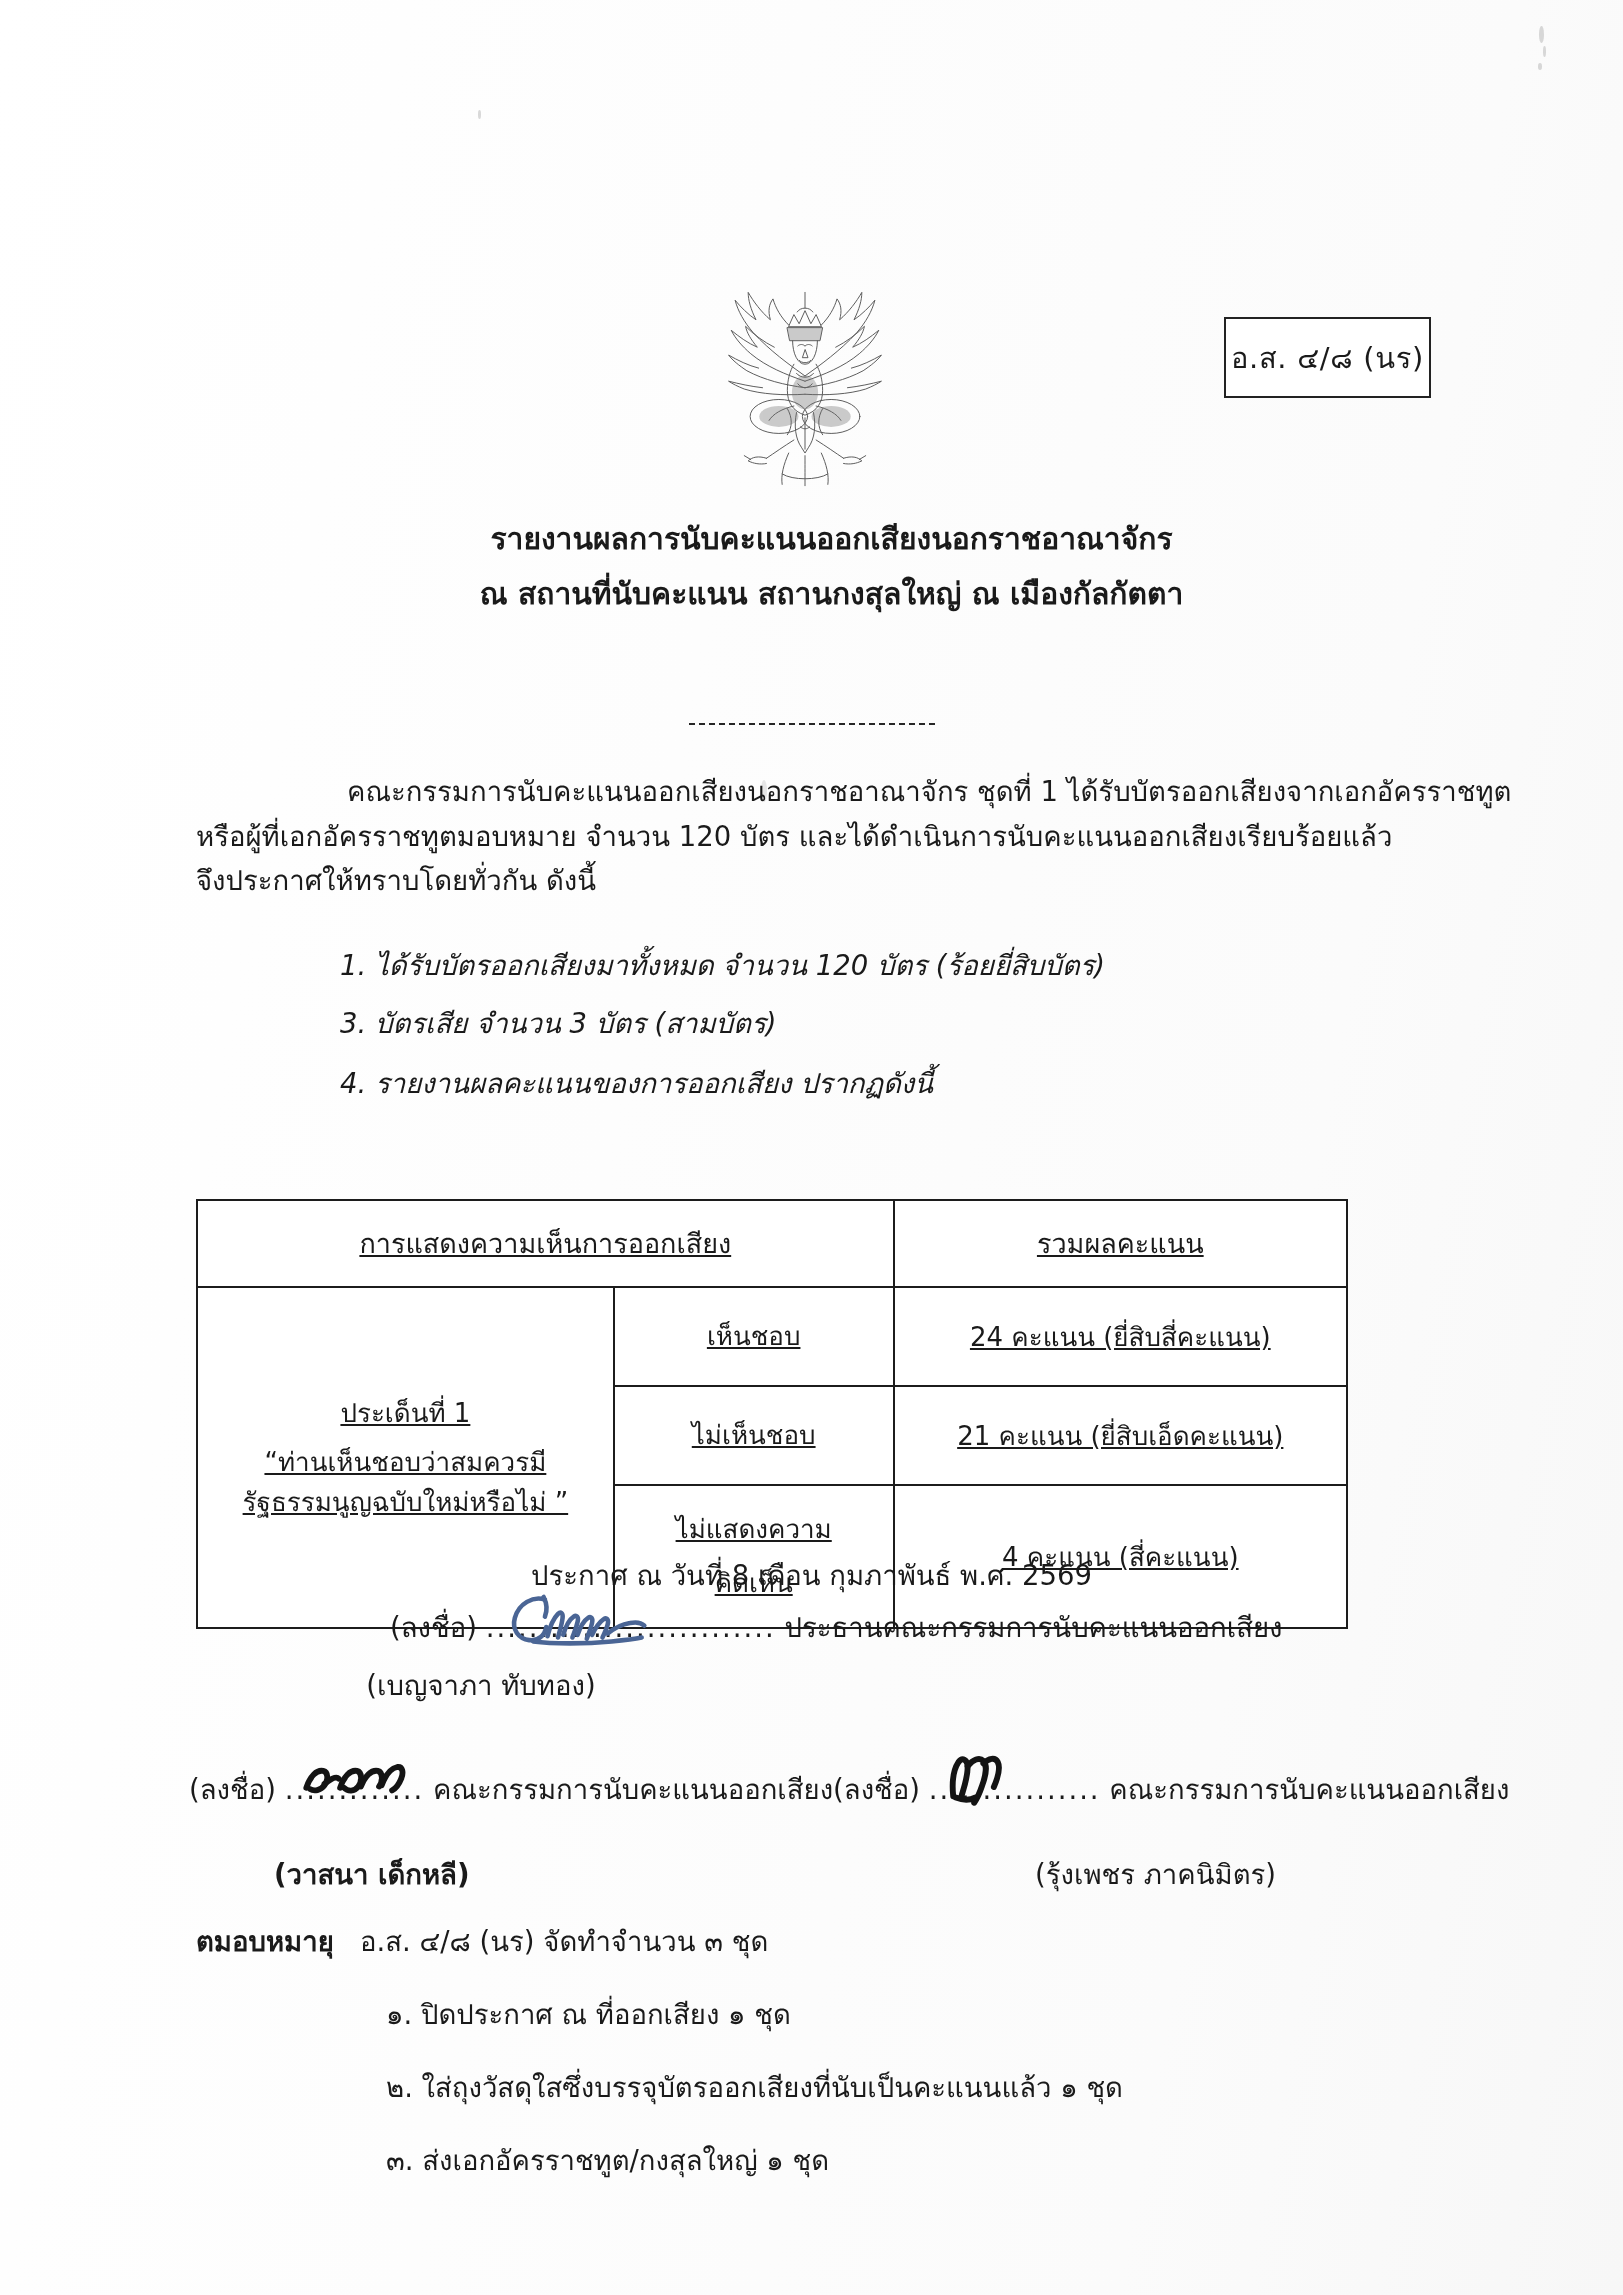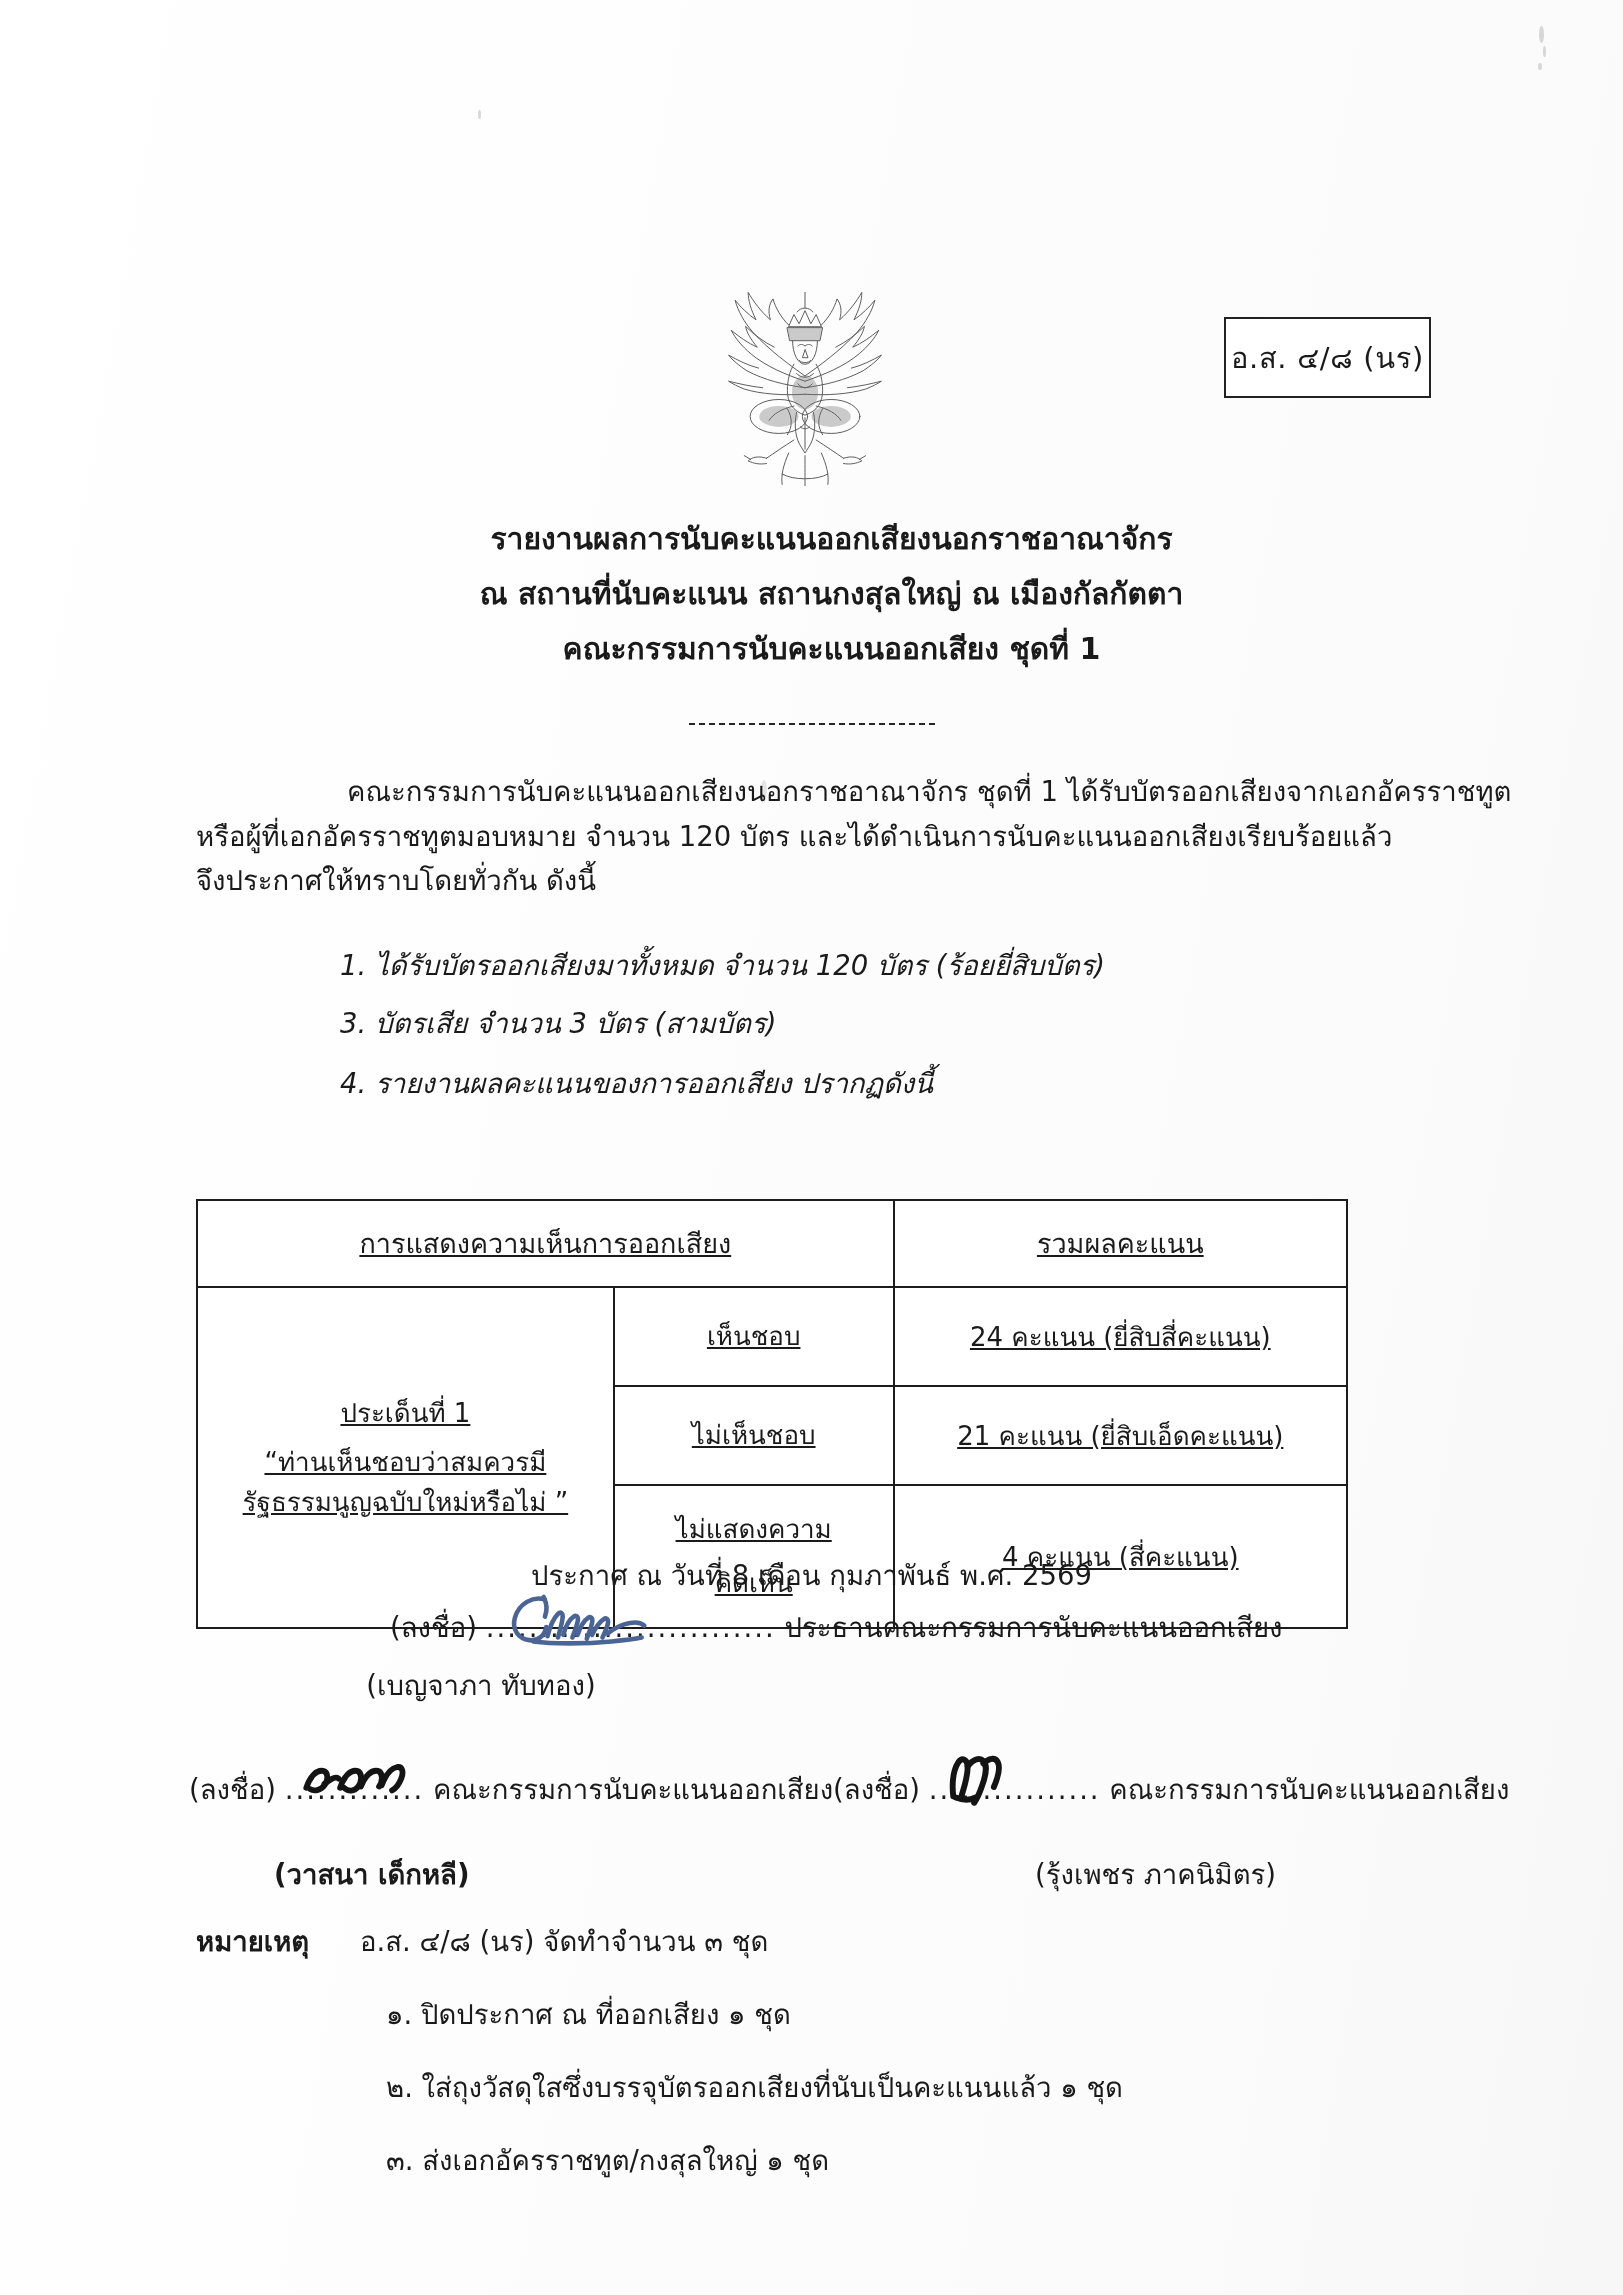--- a/index.html
+++ b/index.html
@@ -197,21 +197,20 @@
     </svg>
   </div>
 
   <div class="code-box">
     <span>อ.ส. ๔/๘ (นร)</span>
   </div>
 
   <div class="title-block">
     <div class="title-line">รายงานผลการนับคะแนนออกเสียงนอกราชอาณาจักร</div>
     <div class="title-line">ณ สถานที่นับคะแนน สถานกงสุลใหญ่ ณ เมืองกัลกัตตา</div>
-    <div class="title-line">คณะกรรมการนับคะแนนออกเสียง ชุดที่ 1</div>
   </div>
 
   <div class="divider"></div>
 
   <div class="body-block">
     <div class="body-line indent">คณะกรรมการนับคะแนนออกเสียงนอกราชอาณาจักร ชุดที่ 1 ได้รับบัตรออกเสียงจากเอกอัครราชทูต</div>
     <div class="body-line">หรือผู้ที่เอกอัครราชทูตมอบหมาย จำนวน 120 บัตร และได้ดำเนินการนับคะแนนออกเสียงเรียบร้อยแล้ว</div>
     <div class="body-line">จึงประกาศให้ทราบโดยทั่วกัน ดังนี้</div>
   </div>
 
@@ -301,21 +300,21 @@
     </g>
   </svg>
 
   <div class="member-names">
     <div class="mn-left">(วาสนา  เด็กหลี)</div>
     <div class="mn-right">(รุ้งเพชร ภาคนิมิตร)</div>
   </div>
 
   <div class="notes">
     <div class="notes-head">
-      <div class="notes-label">หมายเหตุ</div>
+      <div class="notes-label">ตมอบหมายุ</div>
       <div>อ.ส. ๔/๘ (นร) จัดทำจำนวน ๓ ชุด</div>
     </div>
     <div class="notes-sub">
       <div>๑. ปิดประกาศ ณ ที่ออกเสียง ๑ ชุด</div>
       <div>๒. ใส่ถุงวัสดุใสซึ่งบรรจุบัตรออกเสียงที่นับเป็นคะแนนแล้ว ๑ ชุด</div>
       <div>๓. ส่งเอกอัครราชทูต/กงสุลใหญ่ ๑ ชุด</div>
     </div>
   </div>
 
 </div>

